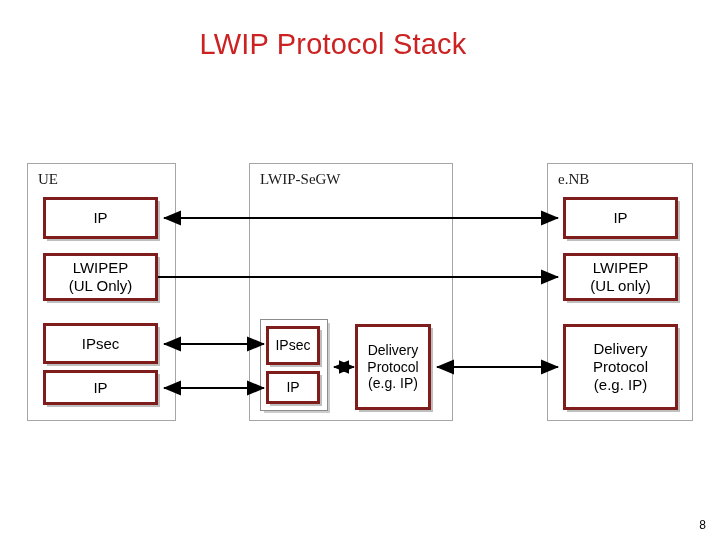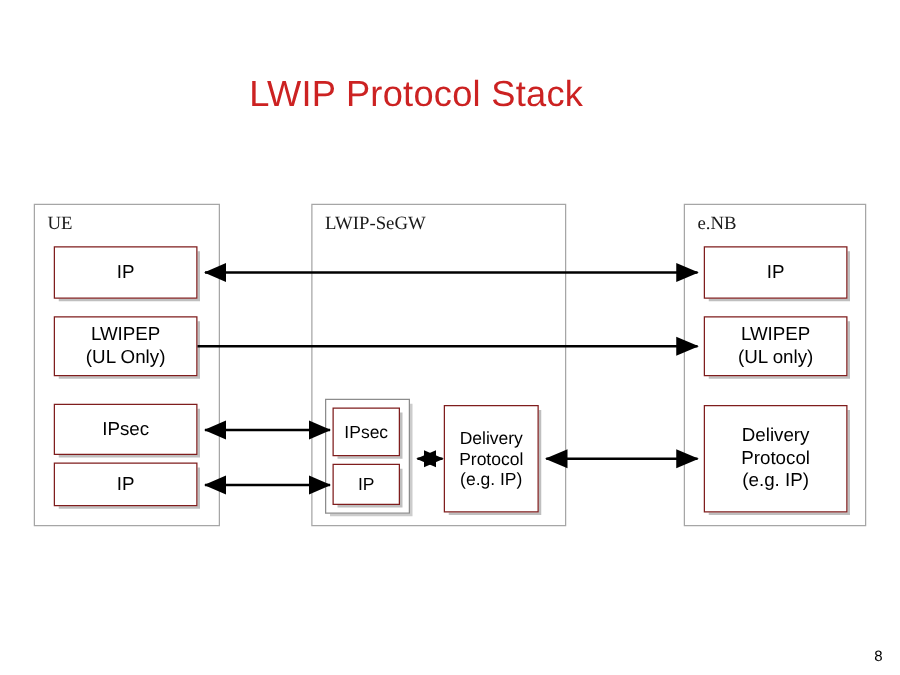--- a/index.html
+++ b/index.html
@@ -28,21 +28,20 @@
     position: absolute;
     left: 0;
     top: 28px;
     width: 666px;
     text-align: center;
     font-size: 29px;
     letter-spacing: 0.2px;
     color: #cc2222;
     font-weight: normal;
     white-space: nowrap;
-    margin-top: 32px;
   }
 
   
   .page-number {
     position: absolute;
     right: 14px;
     bottom: 8px;
     font-size: 12px;
     color: #000000;
   }
@@ -61,21 +60,21 @@
     font-size: 15px;
     color: #1a1a1a;
     white-space: nowrap;
     font-family: Liberation Serif, serif;
   }
 
   
   .layer {
     position: absolute;
     box-sizing: border-box;
-    border: 1px solid #7f1d1d;
+    border: 3px solid #7f1d1d;
     background: #ffffff;
     box-shadow: 3px 3px 0 -1px #bfbfbf;
     display: flex;
     align-items: center;
     justify-content: center;
     text-align: center;
     font-size: 15px;
     line-height: 1.18;
     color: #000000;
     z-index: 3;

